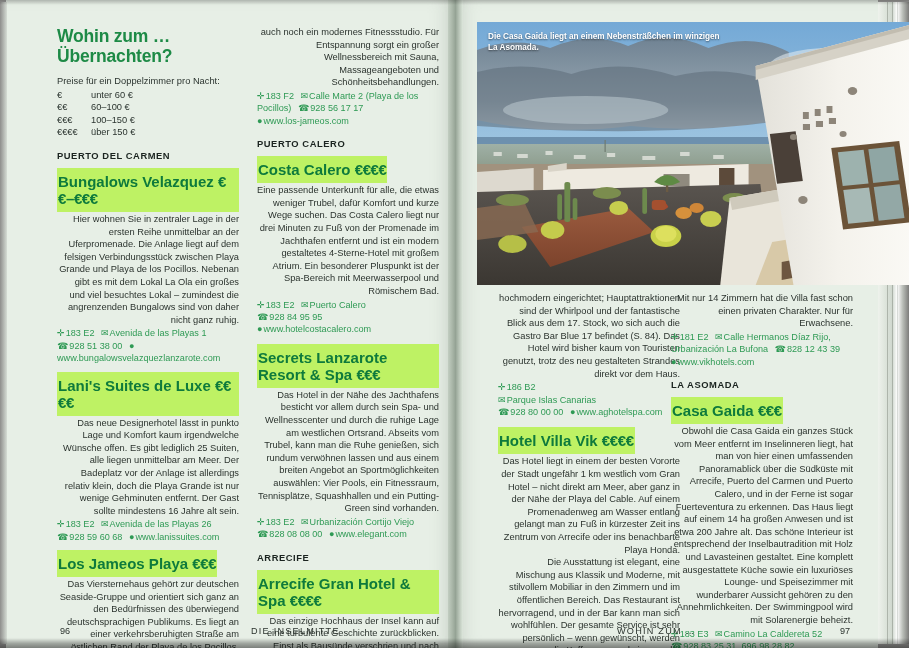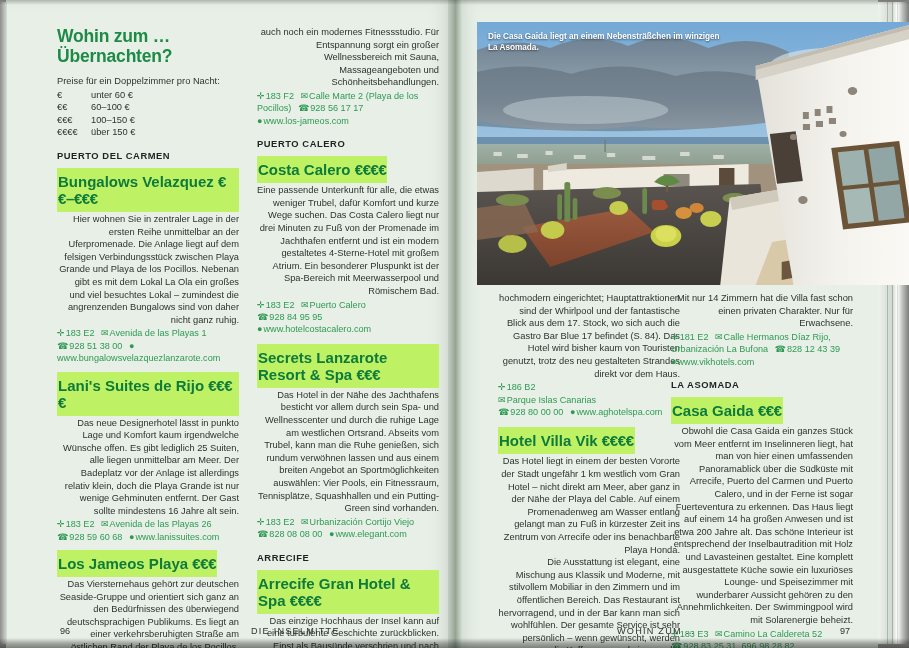--- a/index.html
+++ b/index.html
@@ -121,21 +121,21 @@
     <p class="body">Hier wohnen Sie in zentraler Lage in der ersten Reihe unmittelbar an der Uferpromenade. Die Anlage liegt auf dem felsigen Verbindungsstück zwischen Playa Grande und Playa de los Pocillos. Nebenan gibt es mit dem Lokal La Ola ein großes und viel besuchtes Lokal – zumindest die angrenzenden Bungalows sind von daher nicht ganz ruhig.</p>
     <p class="contact">
       <span class="ico">✛</span><span>183 E2</span><span class="sep"></span>
       <span class="ico">✉</span><span>Avenida de las Playas 1</span><br>
       <span class="ico">☎</span><span>928 51 38 00</span><span class="sep"></span>
       <span class="ico">●</span><span>www.bungalowsvelazquezlanzarote.com</span>
     </p>
 
     <div style="height:7px"></div>
     <div class="hotel">
-      <span>Lani's Suites de Rijo</span>
+      <span>Lani's Suites de Luxe</span>
       <span class="eur">€€€€</span>
     </div>
     <p class="body">Das neue Designerhotel lässt in punkto Lage und Komfort kaum irgendwelche Wünsche offen. Es gibt lediglich 25 Suiten, alle liegen unmittelbar am Meer. Der Badeplatz vor der Anlage ist allerdings relativ klein, doch die Playa Grande ist nur wenige Gehminuten entfernt. Der Gast sollte mindestens 16 Jahre alt sein.</p>
     <p class="contact">
       <span class="ico">✛</span><span>183 E2</span><span class="sep"></span>
       <span class="ico">✉</span><span>Avenida de las Playas 26</span><br>
       <span class="ico">☎</span><span>928 59 60 68</span><span class="sep"></span>
       <span class="ico">●</span><span>www.lanissuites.com</span>
     </p>
 

